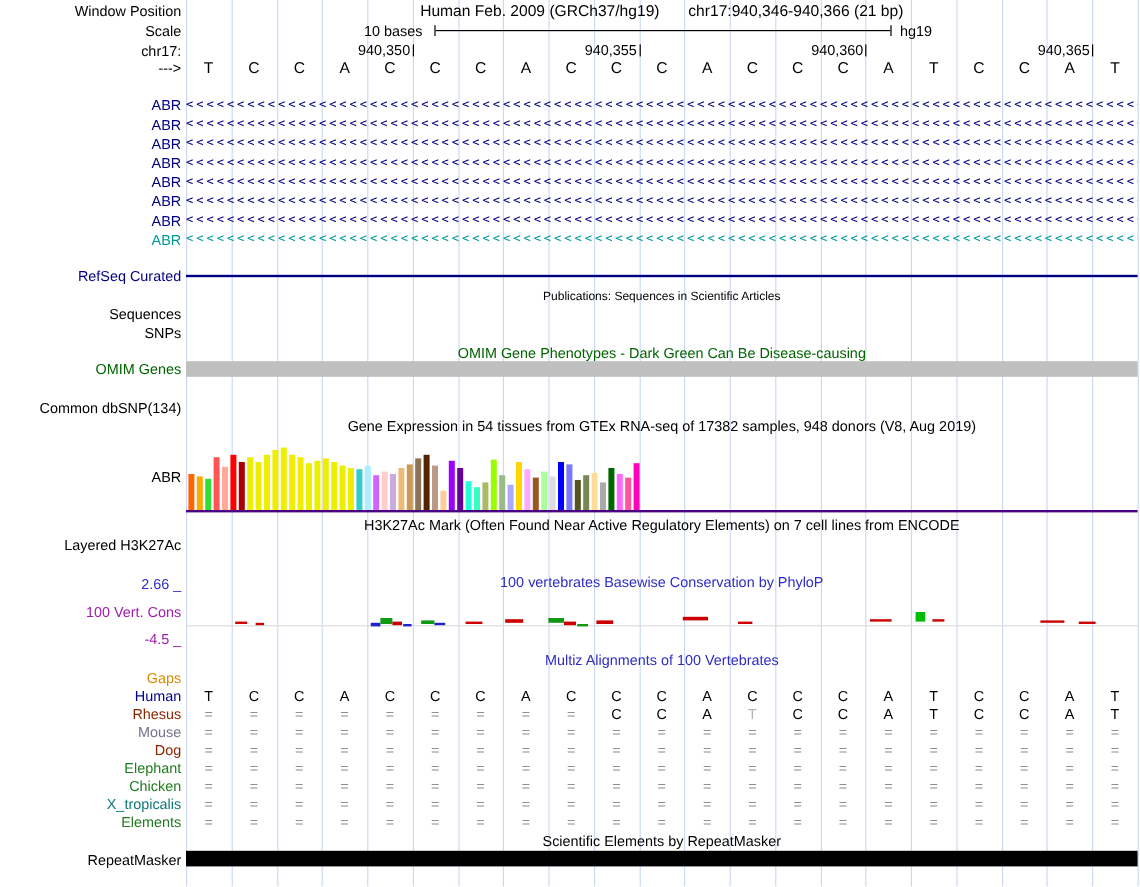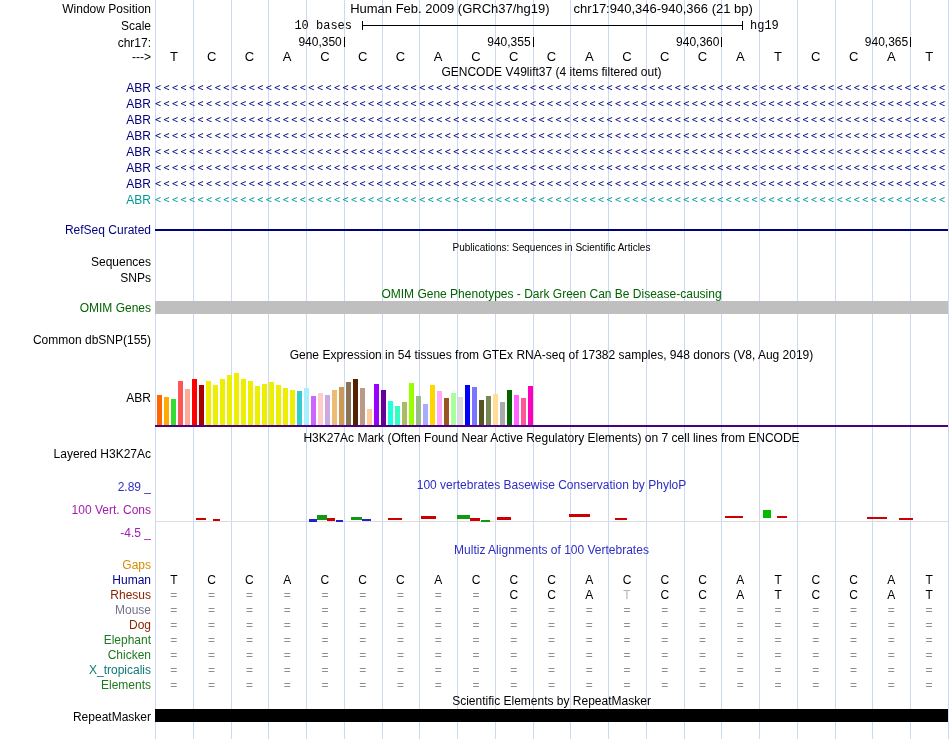--- a/index.html
+++ b/index.html
@@ -1,18 +1,18 @@
 <!DOCTYPE html>
 <html><head>
 <meta charset="utf-8">
 <style>
   html,body{margin:0;padding:0;background:#fff;}
   #stage{position:relative;width:950px;height:739px;background:#ffffff;overflow:hidden;
          font-family:"Liberation Sans",sans-serif;color:#000;}
-  .abs{position:absolute;font-family:Liberation Mono, monospace;}
+  .abs{position:absolute;}
   .sb{position:absolute;left:0;width:151px;text-align:right;font-size:12px;line-height:14px;white-space:nowrap;}
   .hdr{position:absolute;left:155px;width:793px;text-align:center;font-size:12px;line-height:13px;white-space:nowrap;}
   .hdr.small{font-size:10px;}
   .titlebar{position:absolute;left:155px;top:2px;width:793px;display:flex;justify-content:center;gap:24px;
             font-size:13px;line-height:14px;white-space:nowrap;}
 </style>
 </head>
 <body>
 
 <div id="stage">
@@ -85,21 +85,20 @@
       <div style="position: absolute; left: 645.905px; top: 50px; width: 37.7619px; text-align: center; font-size: 13px; line-height: 14px;">C</div>
       <div style="position: absolute; left: 683.667px; top: 50px; width: 37.7619px; text-align: center; font-size: 13px; line-height: 14px;">C</div>
       <div style="position: absolute; left: 721.429px; top: 50px; width: 37.7619px; text-align: center; font-size: 13px; line-height: 14px;">A</div>
       <div style="position: absolute; left: 759.19px; top: 50px; width: 37.7619px; text-align: center; font-size: 13px; line-height: 14px;">T</div>
       <div style="position: absolute; left: 796.952px; top: 50px; width: 37.7619px; text-align: center; font-size: 13px; line-height: 14px;">C</div>
       <div style="position: absolute; left: 834.714px; top: 50px; width: 37.7619px; text-align: center; font-size: 13px; line-height: 14px;">C</div>
       <div style="position: absolute; left: 872.476px; top: 50px; width: 37.7619px; text-align: center; font-size: 13px; line-height: 14px;">A</div>
       <div style="position: absolute; left: 910.238px; top: 50px; width: 37.7619px; text-align: center; font-size: 13px; line-height: 14px;">T</div>
     </div>
 
-  <div class="hdr" style="top:66px">GENCODE V49lift37 (4 items filtered out)</div>
   <div id="gencode-rows">
       <div style="position: absolute; left: 0px; top: 81px; width: 151px; text-align: right; font-size: 12px; line-height: 14px; color: rgb(0, 0, 128);">ABR</div>
       <div style="position: absolute; left: 155px; top: 81px; width: 793px; height: 14px; overflow: hidden; white-space: nowrap; color: rgb(0, 0, 128); font-size: 10px; line-height: 13px; letter-spacing: 2.5px; font-family: &quot;DejaVu Sans Mono&quot;, monospace;">&lt;&lt;&lt;&lt;&lt;&lt;&lt;&lt;&lt;&lt;&lt;&lt;&lt;&lt;&lt;&lt;&lt;&lt;&lt;&lt;&lt;&lt;&lt;&lt;&lt;&lt;&lt;&lt;&lt;&lt;&lt;&lt;&lt;&lt;&lt;&lt;&lt;&lt;&lt;&lt;&lt;&lt;&lt;&lt;&lt;&lt;&lt;&lt;&lt;&lt;&lt;&lt;&lt;&lt;&lt;&lt;&lt;&lt;&lt;&lt;&lt;&lt;&lt;&lt;&lt;&lt;&lt;&lt;&lt;&lt;&lt;&lt;&lt;&lt;&lt;&lt;&lt;&lt;&lt;&lt;&lt;&lt;&lt;&lt;&lt;&lt;&lt;&lt;&lt;&lt;&lt;&lt;&lt;&lt;&lt;&lt;&lt;&lt;&lt;&lt;&lt;&lt;&lt;&lt;&lt;&lt;&lt;&lt;&lt;&lt;&lt;&lt;&lt;&lt;&lt;&lt;&lt;&lt;&lt;&lt;&lt;&lt;&lt;&lt;&lt;&lt;&lt;&lt;&lt;&lt;</div>
       <div style="position: absolute; left: 0px; top: 97px; width: 151px; text-align: right; font-size: 12px; line-height: 14px; color: rgb(0, 0, 128);">ABR</div>
       <div style="position: absolute; left: 155px; top: 97px; width: 793px; height: 14px; overflow: hidden; white-space: nowrap; color: rgb(0, 0, 128); font-size: 10px; line-height: 13px; letter-spacing: 2.5px; font-family: &quot;DejaVu Sans Mono&quot;, monospace;">&lt;&lt;&lt;&lt;&lt;&lt;&lt;&lt;&lt;&lt;&lt;&lt;&lt;&lt;&lt;&lt;&lt;&lt;&lt;&lt;&lt;&lt;&lt;&lt;&lt;&lt;&lt;&lt;&lt;&lt;&lt;&lt;&lt;&lt;&lt;&lt;&lt;&lt;&lt;&lt;&lt;&lt;&lt;&lt;&lt;&lt;&lt;&lt;&lt;&lt;&lt;&lt;&lt;&lt;&lt;&lt;&lt;&lt;&lt;&lt;&lt;&lt;&lt;&lt;&lt;&lt;&lt;&lt;&lt;&lt;&lt;&lt;&lt;&lt;&lt;&lt;&lt;&lt;&lt;&lt;&lt;&lt;&lt;&lt;&lt;&lt;&lt;&lt;&lt;&lt;&lt;&lt;&lt;&lt;&lt;&lt;&lt;&lt;&lt;&lt;&lt;&lt;&lt;&lt;&lt;&lt;&lt;&lt;&lt;&lt;&lt;&lt;&lt;&lt;&lt;&lt;&lt;&lt;&lt;&lt;&lt;&lt;&lt;&lt;&lt;&lt;&lt;&lt;&lt;&lt;</div>
       <div style="position: absolute; left: 0px; top: 113px; width: 151px; text-align: right; font-size: 12px; line-height: 14px; color: rgb(0, 0, 128);">ABR</div>
       <div style="position: absolute; left: 155px; top: 113px; width: 793px; height: 14px; overflow: hidden; white-space: nowrap; color: rgb(0, 0, 128); font-size: 10px; line-height: 13px; letter-spacing: 2.5px; font-family: &quot;DejaVu Sans Mono&quot;, monospace;">&lt;&lt;&lt;&lt;&lt;&lt;&lt;&lt;&lt;&lt;&lt;&lt;&lt;&lt;&lt;&lt;&lt;&lt;&lt;&lt;&lt;&lt;&lt;&lt;&lt;&lt;&lt;&lt;&lt;&lt;&lt;&lt;&lt;&lt;&lt;&lt;&lt;&lt;&lt;&lt;&lt;&lt;&lt;&lt;&lt;&lt;&lt;&lt;&lt;&lt;&lt;&lt;&lt;&lt;&lt;&lt;&lt;&lt;&lt;&lt;&lt;&lt;&lt;&lt;&lt;&lt;&lt;&lt;&lt;&lt;&lt;&lt;&lt;&lt;&lt;&lt;&lt;&lt;&lt;&lt;&lt;&lt;&lt;&lt;&lt;&lt;&lt;&lt;&lt;&lt;&lt;&lt;&lt;&lt;&lt;&lt;&lt;&lt;&lt;&lt;&lt;&lt;&lt;&lt;&lt;&lt;&lt;&lt;&lt;&lt;&lt;&lt;&lt;&lt;&lt;&lt;&lt;&lt;&lt;&lt;&lt;&lt;&lt;&lt;&lt;&lt;&lt;&lt;&lt;&lt;</div>
       <div style="position: absolute; left: 0px; top: 129px; width: 151px; text-align: right; font-size: 12px; line-height: 14px; color: rgb(0, 0, 128);">ABR</div>
       <div style="position: absolute; left: 155px; top: 129px; width: 793px; height: 14px; overflow: hidden; white-space: nowrap; color: rgb(0, 0, 128); font-size: 10px; line-height: 13px; letter-spacing: 2.5px; font-family: &quot;DejaVu Sans Mono&quot;, monospace;">&lt;&lt;&lt;&lt;&lt;&lt;&lt;&lt;&lt;&lt;&lt;&lt;&lt;&lt;&lt;&lt;&lt;&lt;&lt;&lt;&lt;&lt;&lt;&lt;&lt;&lt;&lt;&lt;&lt;&lt;&lt;&lt;&lt;&lt;&lt;&lt;&lt;&lt;&lt;&lt;&lt;&lt;&lt;&lt;&lt;&lt;&lt;&lt;&lt;&lt;&lt;&lt;&lt;&lt;&lt;&lt;&lt;&lt;&lt;&lt;&lt;&lt;&lt;&lt;&lt;&lt;&lt;&lt;&lt;&lt;&lt;&lt;&lt;&lt;&lt;&lt;&lt;&lt;&lt;&lt;&lt;&lt;&lt;&lt;&lt;&lt;&lt;&lt;&lt;&lt;&lt;&lt;&lt;&lt;&lt;&lt;&lt;&lt;&lt;&lt;&lt;&lt;&lt;&lt;&lt;&lt;&lt;&lt;&lt;&lt;&lt;&lt;&lt;&lt;&lt;&lt;&lt;&lt;&lt;&lt;&lt;&lt;&lt;&lt;&lt;&lt;&lt;&lt;&lt;&lt;</div>
       <div style="position: absolute; left: 0px; top: 145px; width: 151px; text-align: right; font-size: 12px; line-height: 14px; color: rgb(0, 0, 128);">ABR</div>
@@ -116,21 +115,21 @@
   <div class="abs" style="top:229px;left:155px;width:793px;height:2px;background:#000080"></div>
 
   <div class="hdr small" style="top:241px">Publications: Sequences in Scientific Articles</div>
   <div class="sb" style="top:255px">Sequences</div>
   <div class="sb" style="top:271px">SNPs</div>
 
   <div class="hdr" style="top:288px;color:#006400">OMIM Gene Phenotypes - Dark Green Can Be Disease-causing</div>
   <div class="abs" style="top:301px;left:155px;width:793px;height:13px;background:#bfbfbf"></div>
   <div class="sb" style="top:301px;color:#006400">OMIM Genes</div>
 
-  <div class="sb" style="top:333px">Common dbSNP(155)</div>
+  <div class="sb" style="top:333px">Common dbSNP(134)</div>
 
   <div class="hdr" style="top:349px">Gene Expression in 54 tissues from GTEx RNA-seq of 17382 samples, 948 donors (V8, Aug 2019)</div>
   <div class="sb" style="top:391px">ABR</div>
   <div id="gtex-bars">
       <div style="position: absolute; left: 157px; top: 395px; width: 5px; height: 30px; background: rgb(255, 102, 0);"></div>
       <div style="position: absolute; left: 164px; top: 397px; width: 5px; height: 28px; background: rgb(255, 170, 0);"></div>
       <div style="position: absolute; left: 171px; top: 399px; width: 5px; height: 26px; background: rgb(51, 221, 51);"></div>
       <div style="position: absolute; left: 178px; top: 381px; width: 5px; height: 44px; background: rgb(255, 85, 85);"></div>
       <div style="position: absolute; left: 185px; top: 389px; width: 5px; height: 36px; background: rgb(255, 170, 153);"></div>
       <div style="position: absolute; left: 192px; top: 379px; width: 5px; height: 46px; background: rgb(255, 0, 0);"></div>
@@ -182,21 +181,21 @@
       <div style="position: absolute; left: 514px; top: 395px; width: 5px; height: 30px; background: rgb(255, 102, 255);"></div>
       <div style="position: absolute; left: 521px; top: 398px; width: 5px; height: 27px; background: rgb(255, 85, 153);"></div>
       <div style="position: absolute; left: 528px; top: 386px; width: 5px; height: 39px; background: rgb(255, 0, 187);"></div>
     </div>
   <div class="abs" style="top:425px;left:155px;width:793px;height:2px;background:#4b0082"></div>
 
   <div class="hdr" style="top:432px">H3K27Ac Mark (Often Found Near Active Regulatory Elements) on 7 cell lines from ENCODE</div>
   <div class="sb" style="top:447px">Layered H3K27Ac</div>
 
   <div class="hdr" style="top:479px;color:#2d2dc4">100 vertebrates Basewise Conservation by PhyloP</div>
-  <div class="sb" style="top:480px;color:#2d2dc4">2.89 _</div>
+  <div class="sb" style="top:480px;color:#2d2dc4">2.66 _</div>
   <div class="sb" style="top:503px;color:#a21caf">100 Vert. Cons</div>
   <div class="sb" style="top:526px;color:#a21caf">-4.5 _</div>
   <div class="abs" style="top:521px;left:155px;width:793px;height:1px;background:#dcdcdc"></div>
   <div id="phylop-marks">
       <div style="position: absolute; left: 196px; top: 518px; width: 10px; height: 2px; background: rgb(204, 0, 0);"></div>
       <div style="position: absolute; left: 213px; top: 519px; width: 7px; height: 2px; background: rgb(204, 0, 0);"></div>
       <div style="position: absolute; left: 309px; top: 519px; width: 8px; height: 3px; background: rgb(34, 34, 204);"></div>
       <div style="position: absolute; left: 317px; top: 515px; width: 10px; height: 5px; background: rgb(17, 153, 17);"></div>
       <div style="position: absolute; left: 327px; top: 518px; width: 8px; height: 3px; background: rgb(204, 0, 0);"></div>
       <div style="position: absolute; left: 336px; top: 520px; width: 7px; height: 2px; background: rgb(34, 34, 204);"></div>

